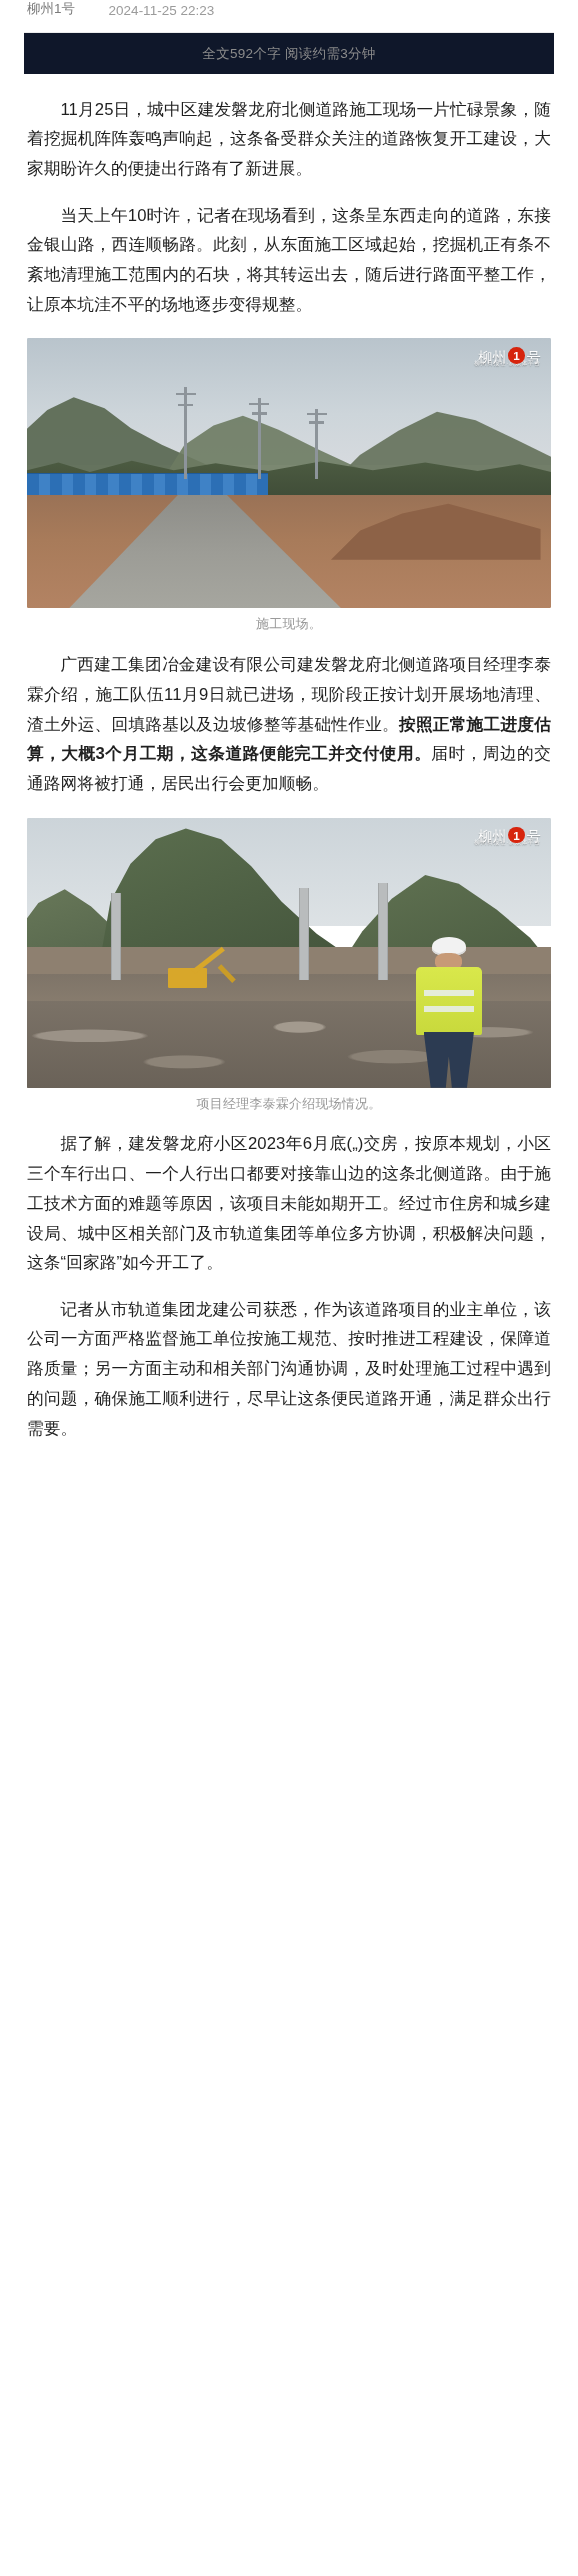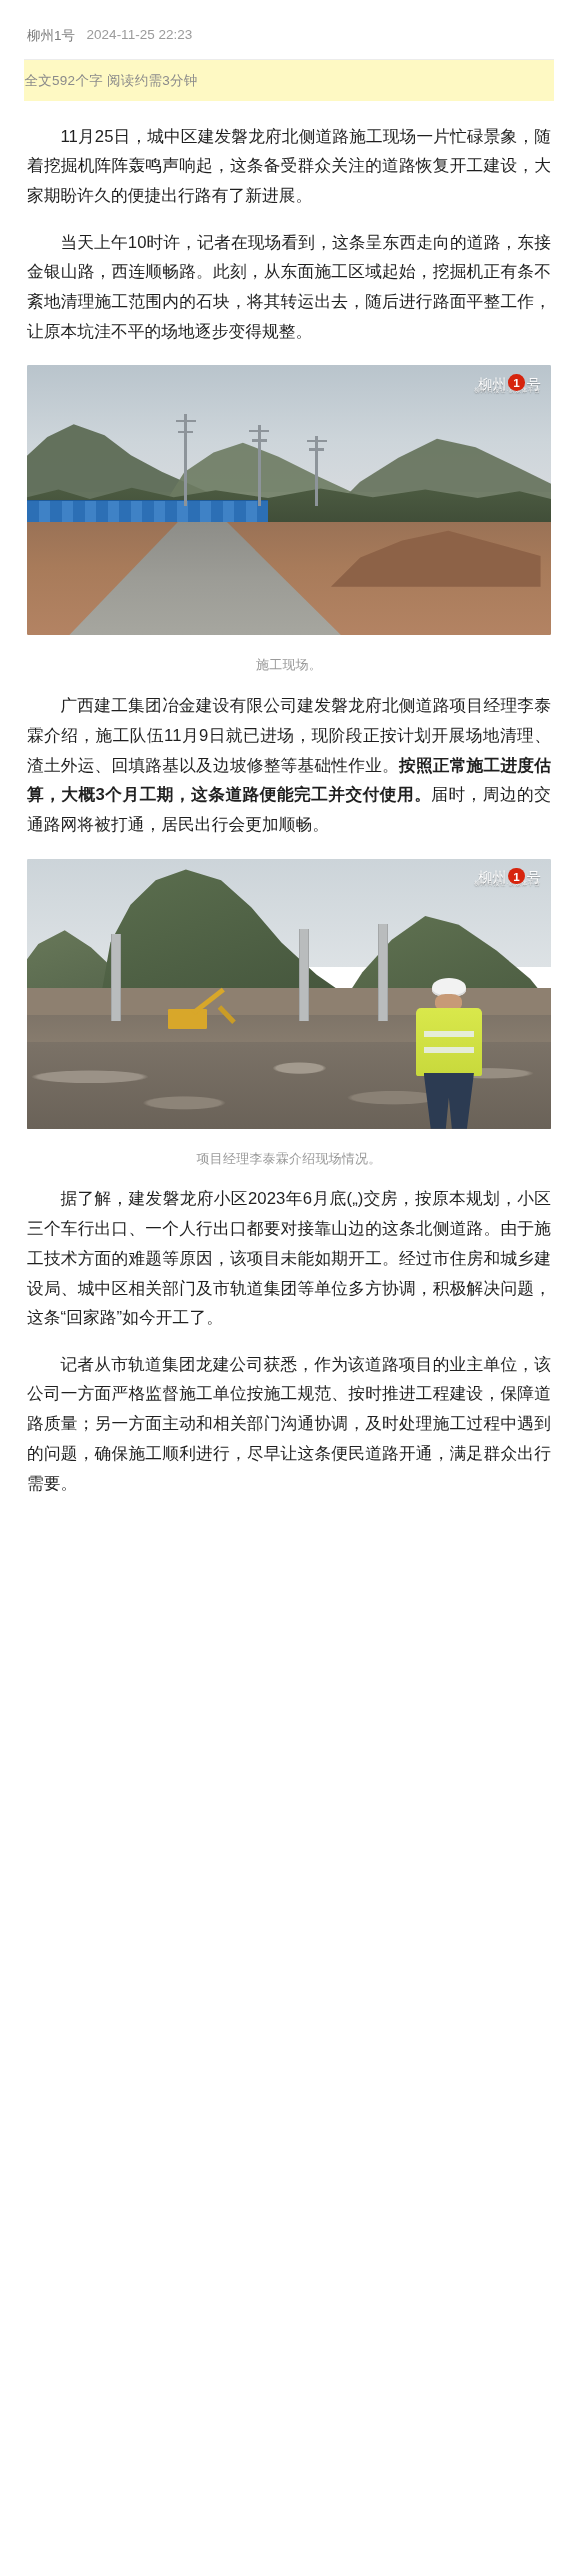--- a/index.html
+++ b/index.html
@@ -43,38 +43,38 @@
   .headline {
     font-size: 30px;
     line-height: 1.33;
     font-weight: bold;
     color: #151515;
     letter-spacing: 0.3px;
     margin: 26px 0 0 0;
     padding: 0 2.6px;
   }
   .meta {
-    margin-top: 27px;
     padding: 0 2.6px 14px 2.6px;
     font-size: 13.5px;
     color: #8e8e8e;
     border-bottom: 0.6px solid #ececec;
     display: flex;
-    align-items: flex-start;
+    align-items: flex-end;
+    gap: 22px;
   }
   .meta .source {
     color: #7a7a7a;
     margin-right: 11.6px;
   }
   .meta .date {
     color: #9b9b9b;
   }
   .statbar {
-    background: #fef9c3;
-    text-align: left;
+    background: #0f172a;
+    text-align: center;
     font-size: 13.5px;
     color: #8b8b8b;
     padding: 11.6px 0;
     margin-top: 0;
     letter-spacing: 0.3px;
   }
   .body {
     padding: 3.9px 2.6px 0 2.6px;
   }
   p.para {
@@ -98,21 +98,21 @@
     position: relative;
     overflow: hidden;
     border-radius: 1.3px;
   }
   .photo-1 { height: 270px; }
   .photo-2 { height: 270px; }
   figcaption {
     text-align: center;
     font-size: 13px;
     color: #9a9a9a;
-    margin-top: 21px;
+    margin-top: 7px;
     letter-spacing: 0.2px;
   }
   
   .watermark {
     position: absolute;
     top: 9px;
     right: 10.3px;
     display: flex;
     align-items: flex-start;
     z-index: 6;

